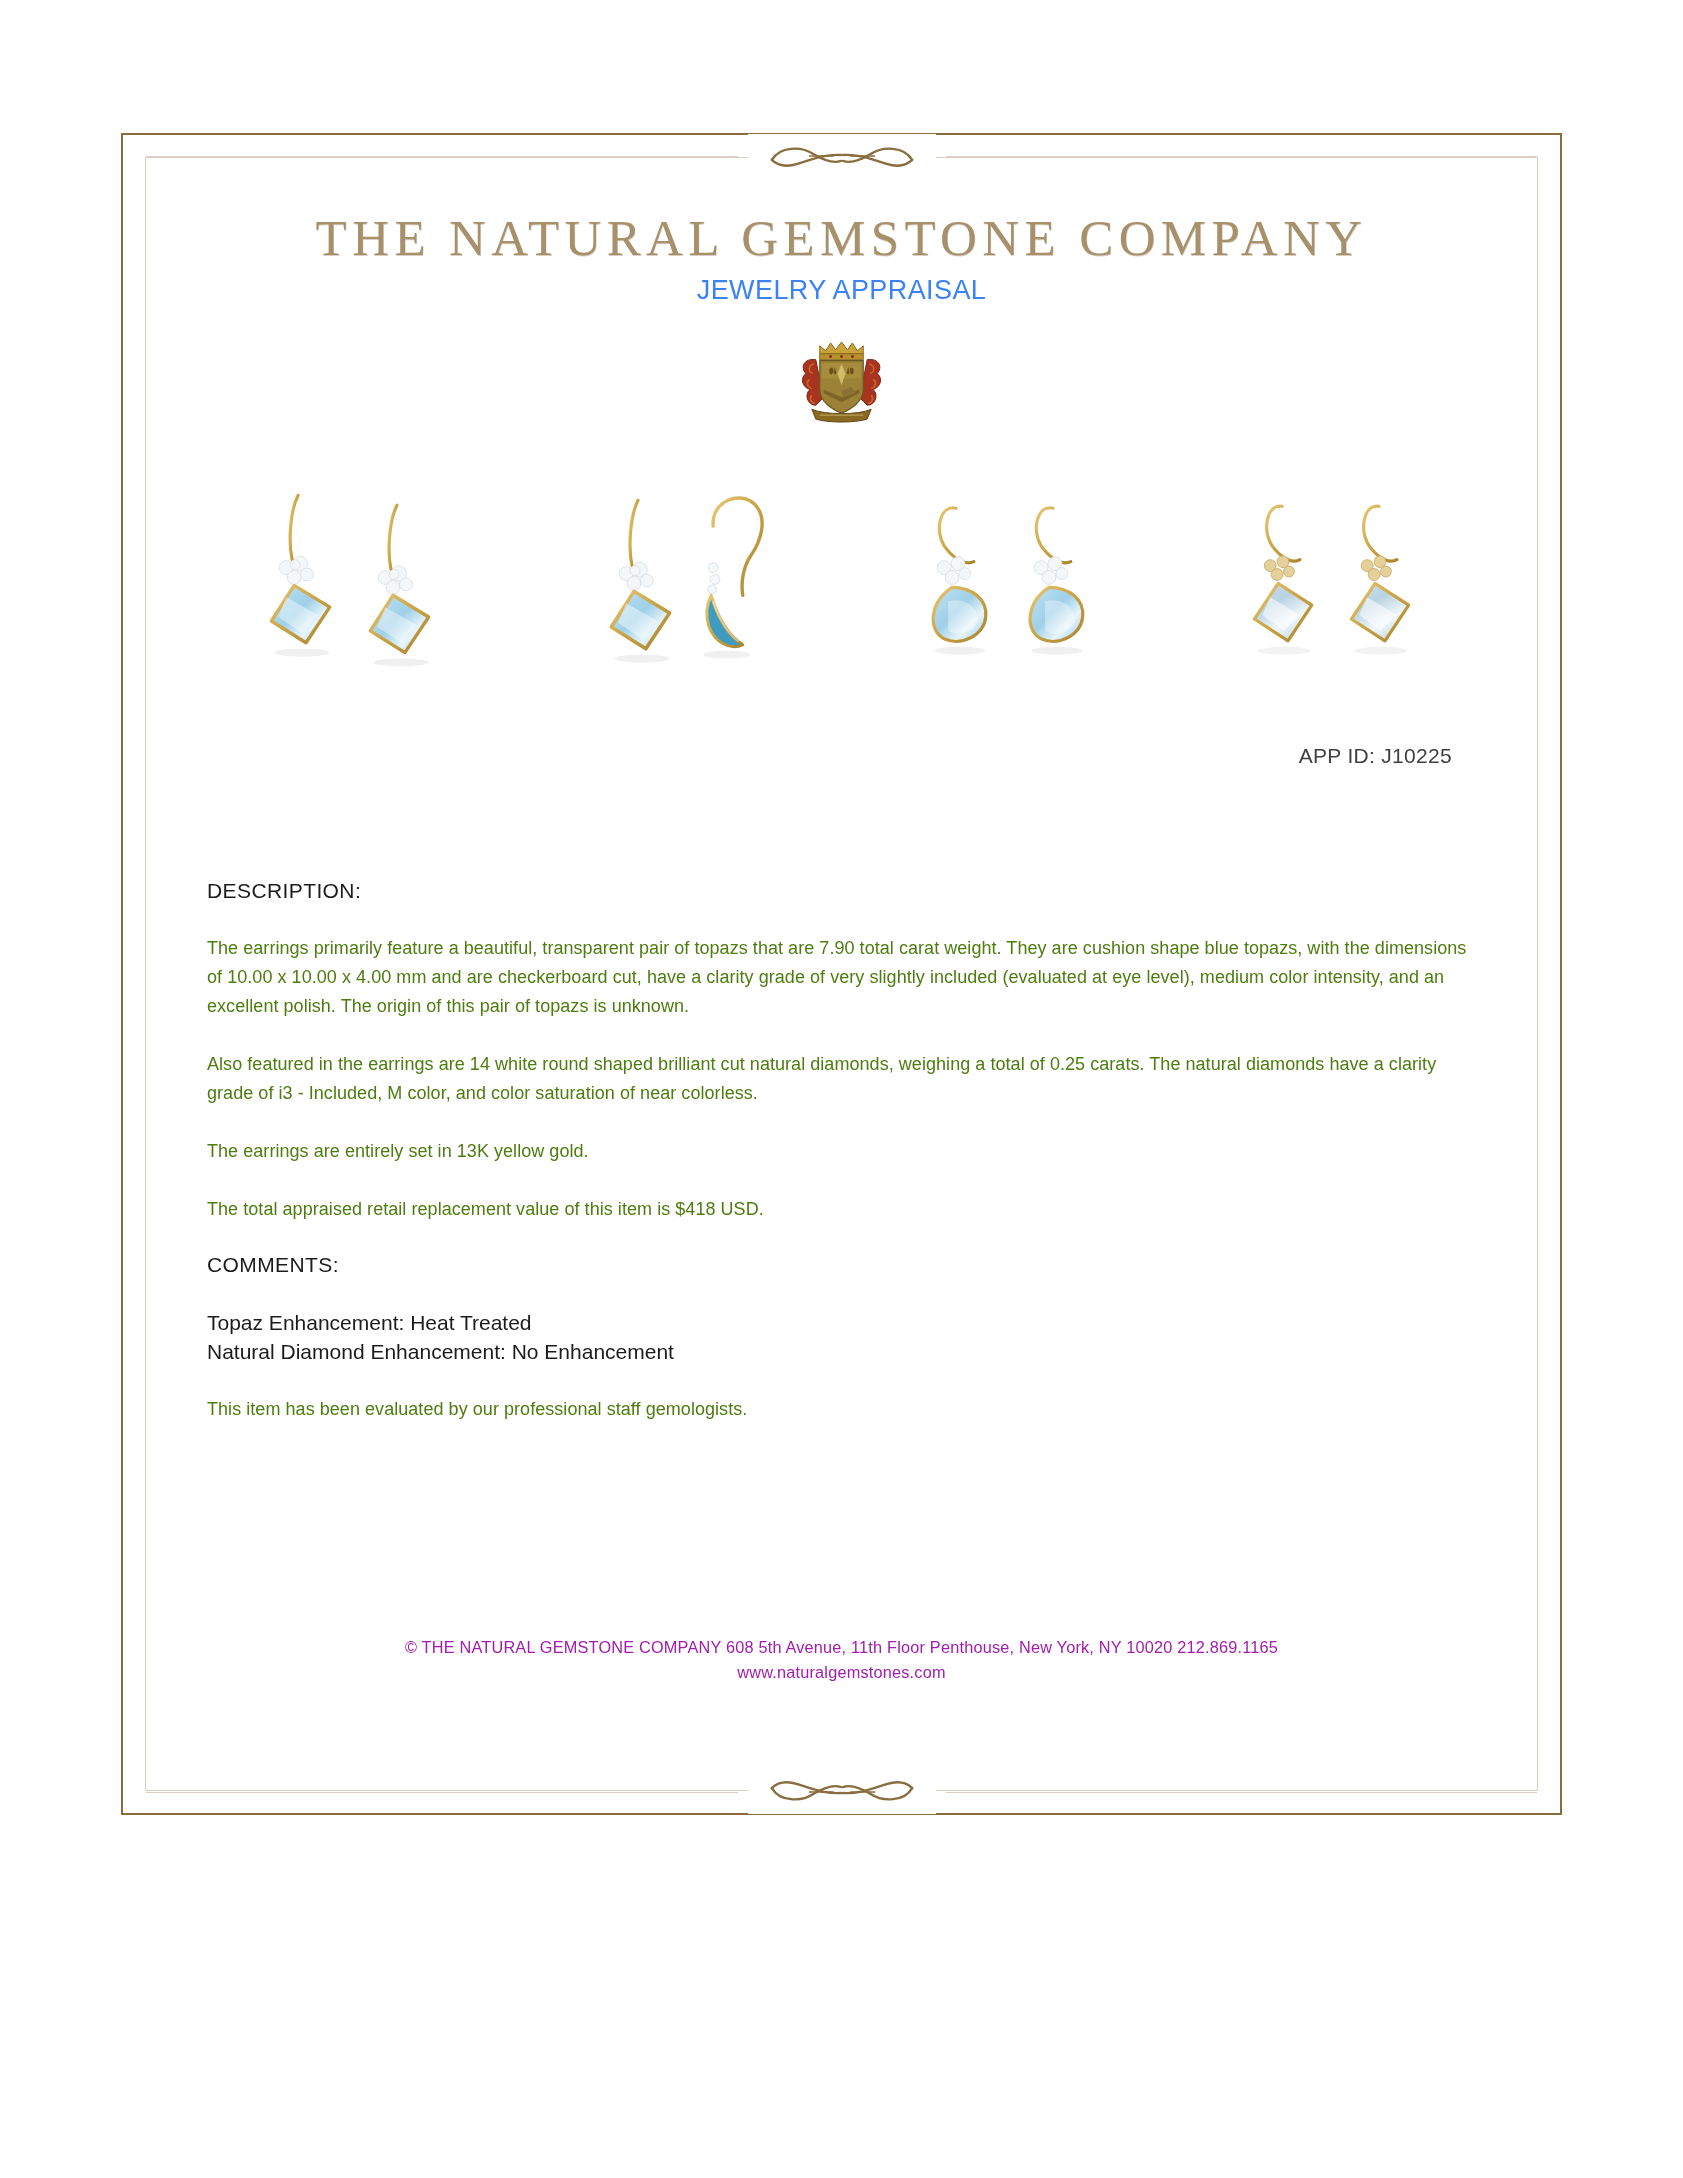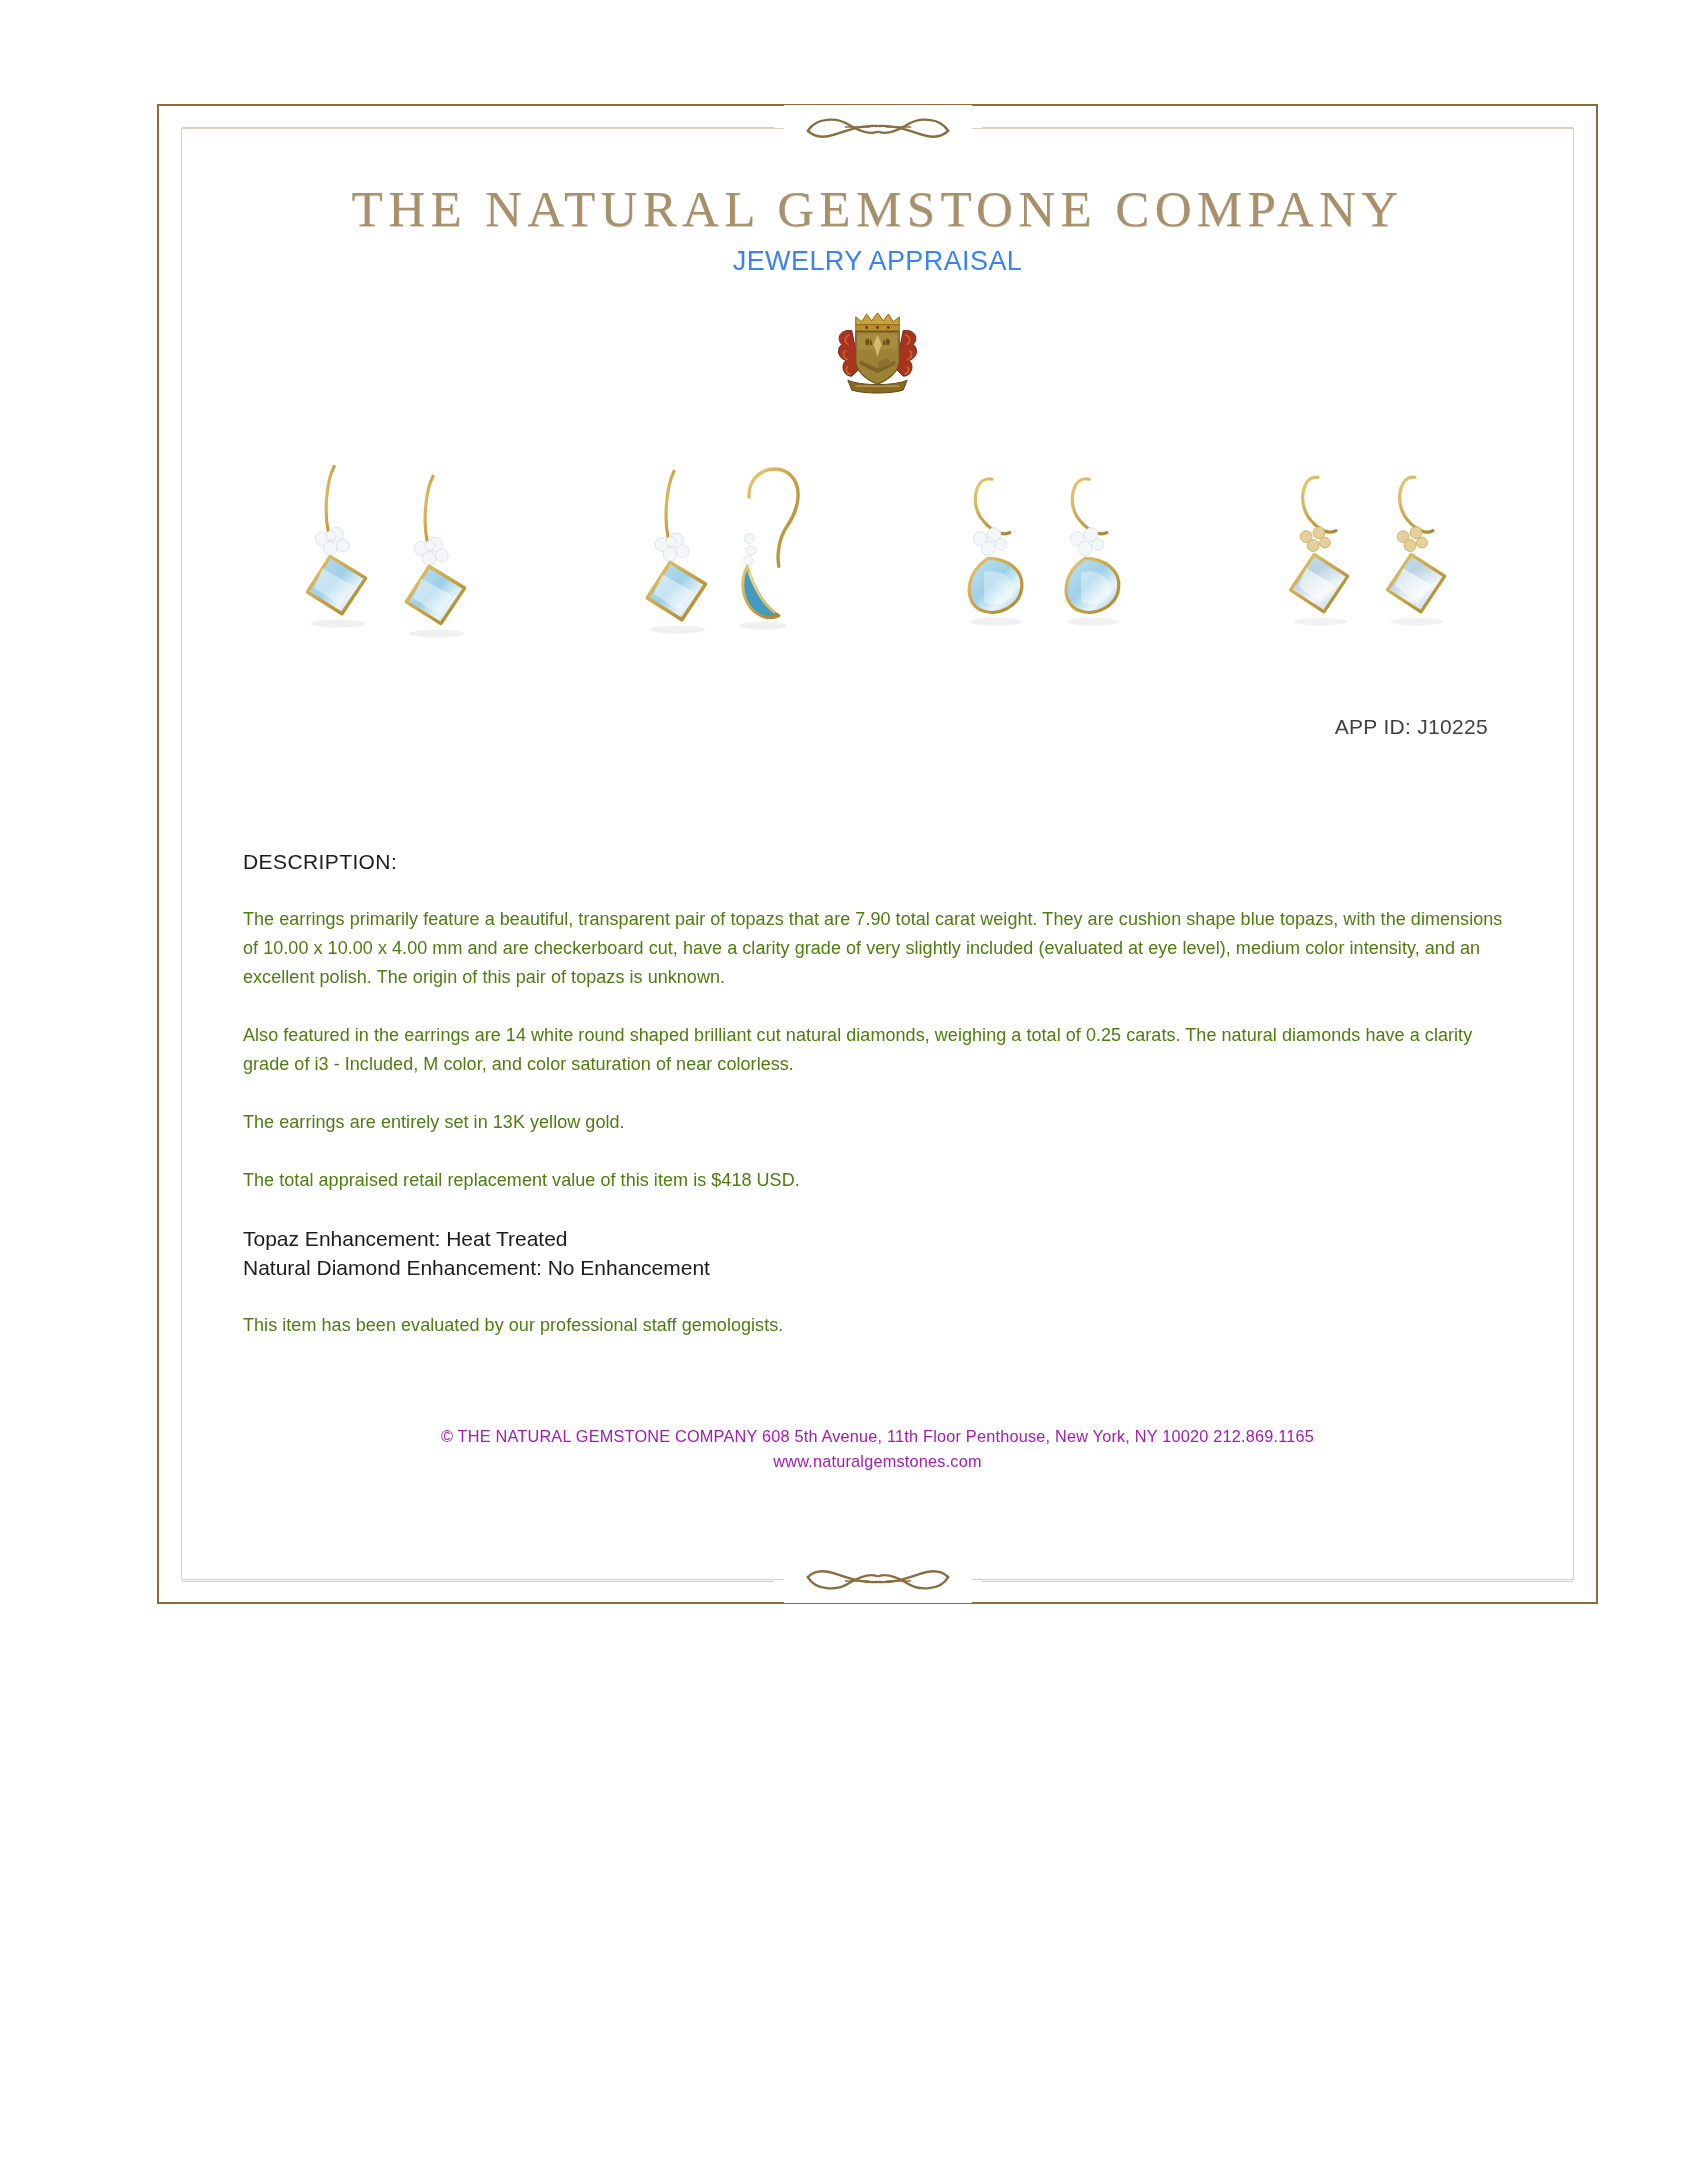--- a/index.html
+++ b/index.html
@@ -7,25 +7,24 @@
   body {
     width: 1683px; height: 2178px;
     background: #ffffff;
     font-family: "Liberation Sans", sans-serif;
     -webkit-font-smoothing: antialiased;
   }
 
   
   .page {
     position: absolute;
-    left: 121px; top: 104px;
-    width: 1441px; height: 1500px;
+    left: 121px; top: 133px;
+    width: 1441px; height: 1682px;
     border: 2px solid #8a6d3f;
     background: #ffffff;
-    margin-left: 36px;
   }
   .page-inner {
     position: absolute;
     left: 22px; top: 22px; right: 22px; bottom: 22px;
     border: 1px solid #d6cfc2;
   }
 
   
   .ornament-band {
     position: absolute;
@@ -330,20 +329,21 @@
     <div class="appid-row">APP ID: J10225</div>
 
     <div class="content">
       <div class="section-label">DESCRIPTION:</div>
       <p class="para">The earrings primarily feature a beautiful, transparent pair of topazs that are 7.90 total carat weight. They are cushion shape blue topazs, with the dimensions of 10.00 x 10.00 x 4.00 mm and are checkerboard cut, have a clarity grade of very slightly included (evaluated at eye level), medium color intensity, and an excellent polish. The origin of this pair of topazs is unknown.</p>
       <p class="para">Also featured in the earrings are 14 white round shaped brilliant cut natural diamonds, weighing a total of 0.25 carats. The natural diamonds have a clarity grade of i3 - Included, M color, and color saturation of near colorless.</p>
       <p class="para">The earrings are entirely set in 13K yellow gold.</p>
       <p class="para">The total appraised retail replacement value of this item is $418 USD.</p>
 
       <div class="comments-block">
+        <div class="section-label">COMMENTS:</div>
         <div class="comment-lines">
           <div>Topaz Enhancement: Heat Treated</div>
           <div>Natural Diamond Enhancement: No Enhancement</div>
         </div>
         <p class="para">This item has been evaluated by our professional staff gemologists.</p>
       </div>
     </div>
 
     <div class="footer">
       <div>© THE NATURAL GEMSTONE COMPANY  608 5th Avenue, 11th Floor Penthouse, New York, NY  10020      212.869.1165</div>

